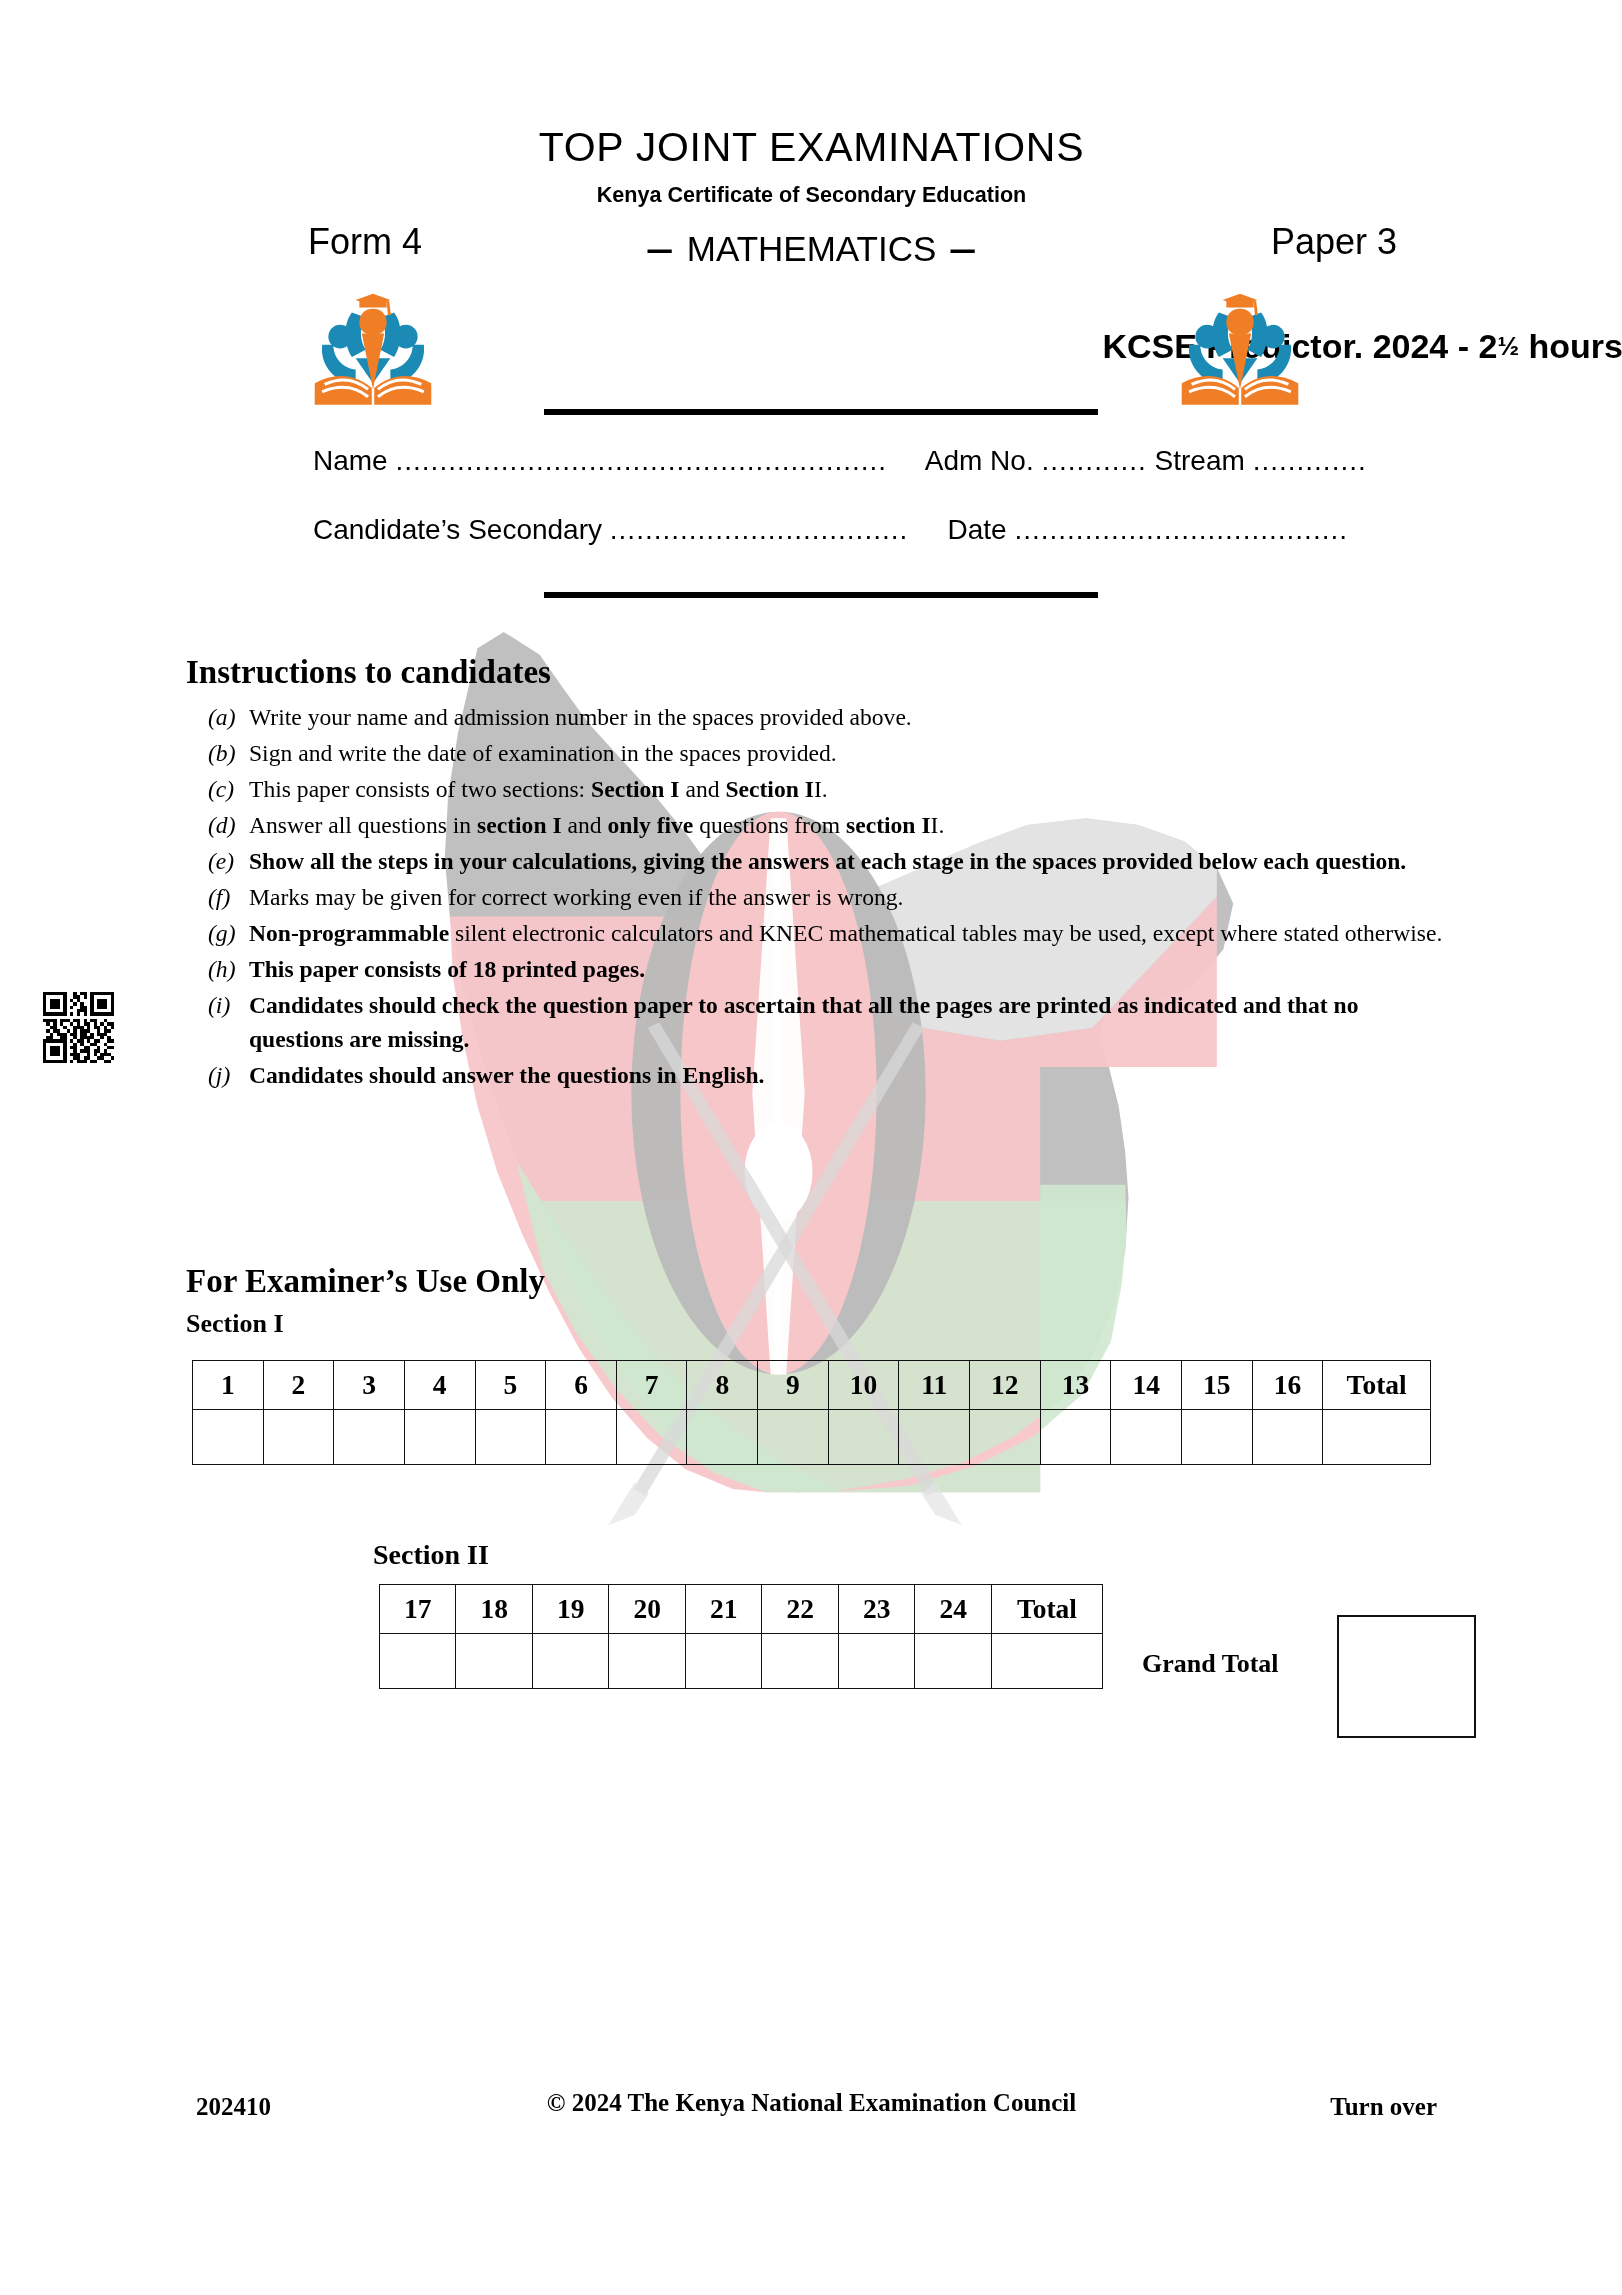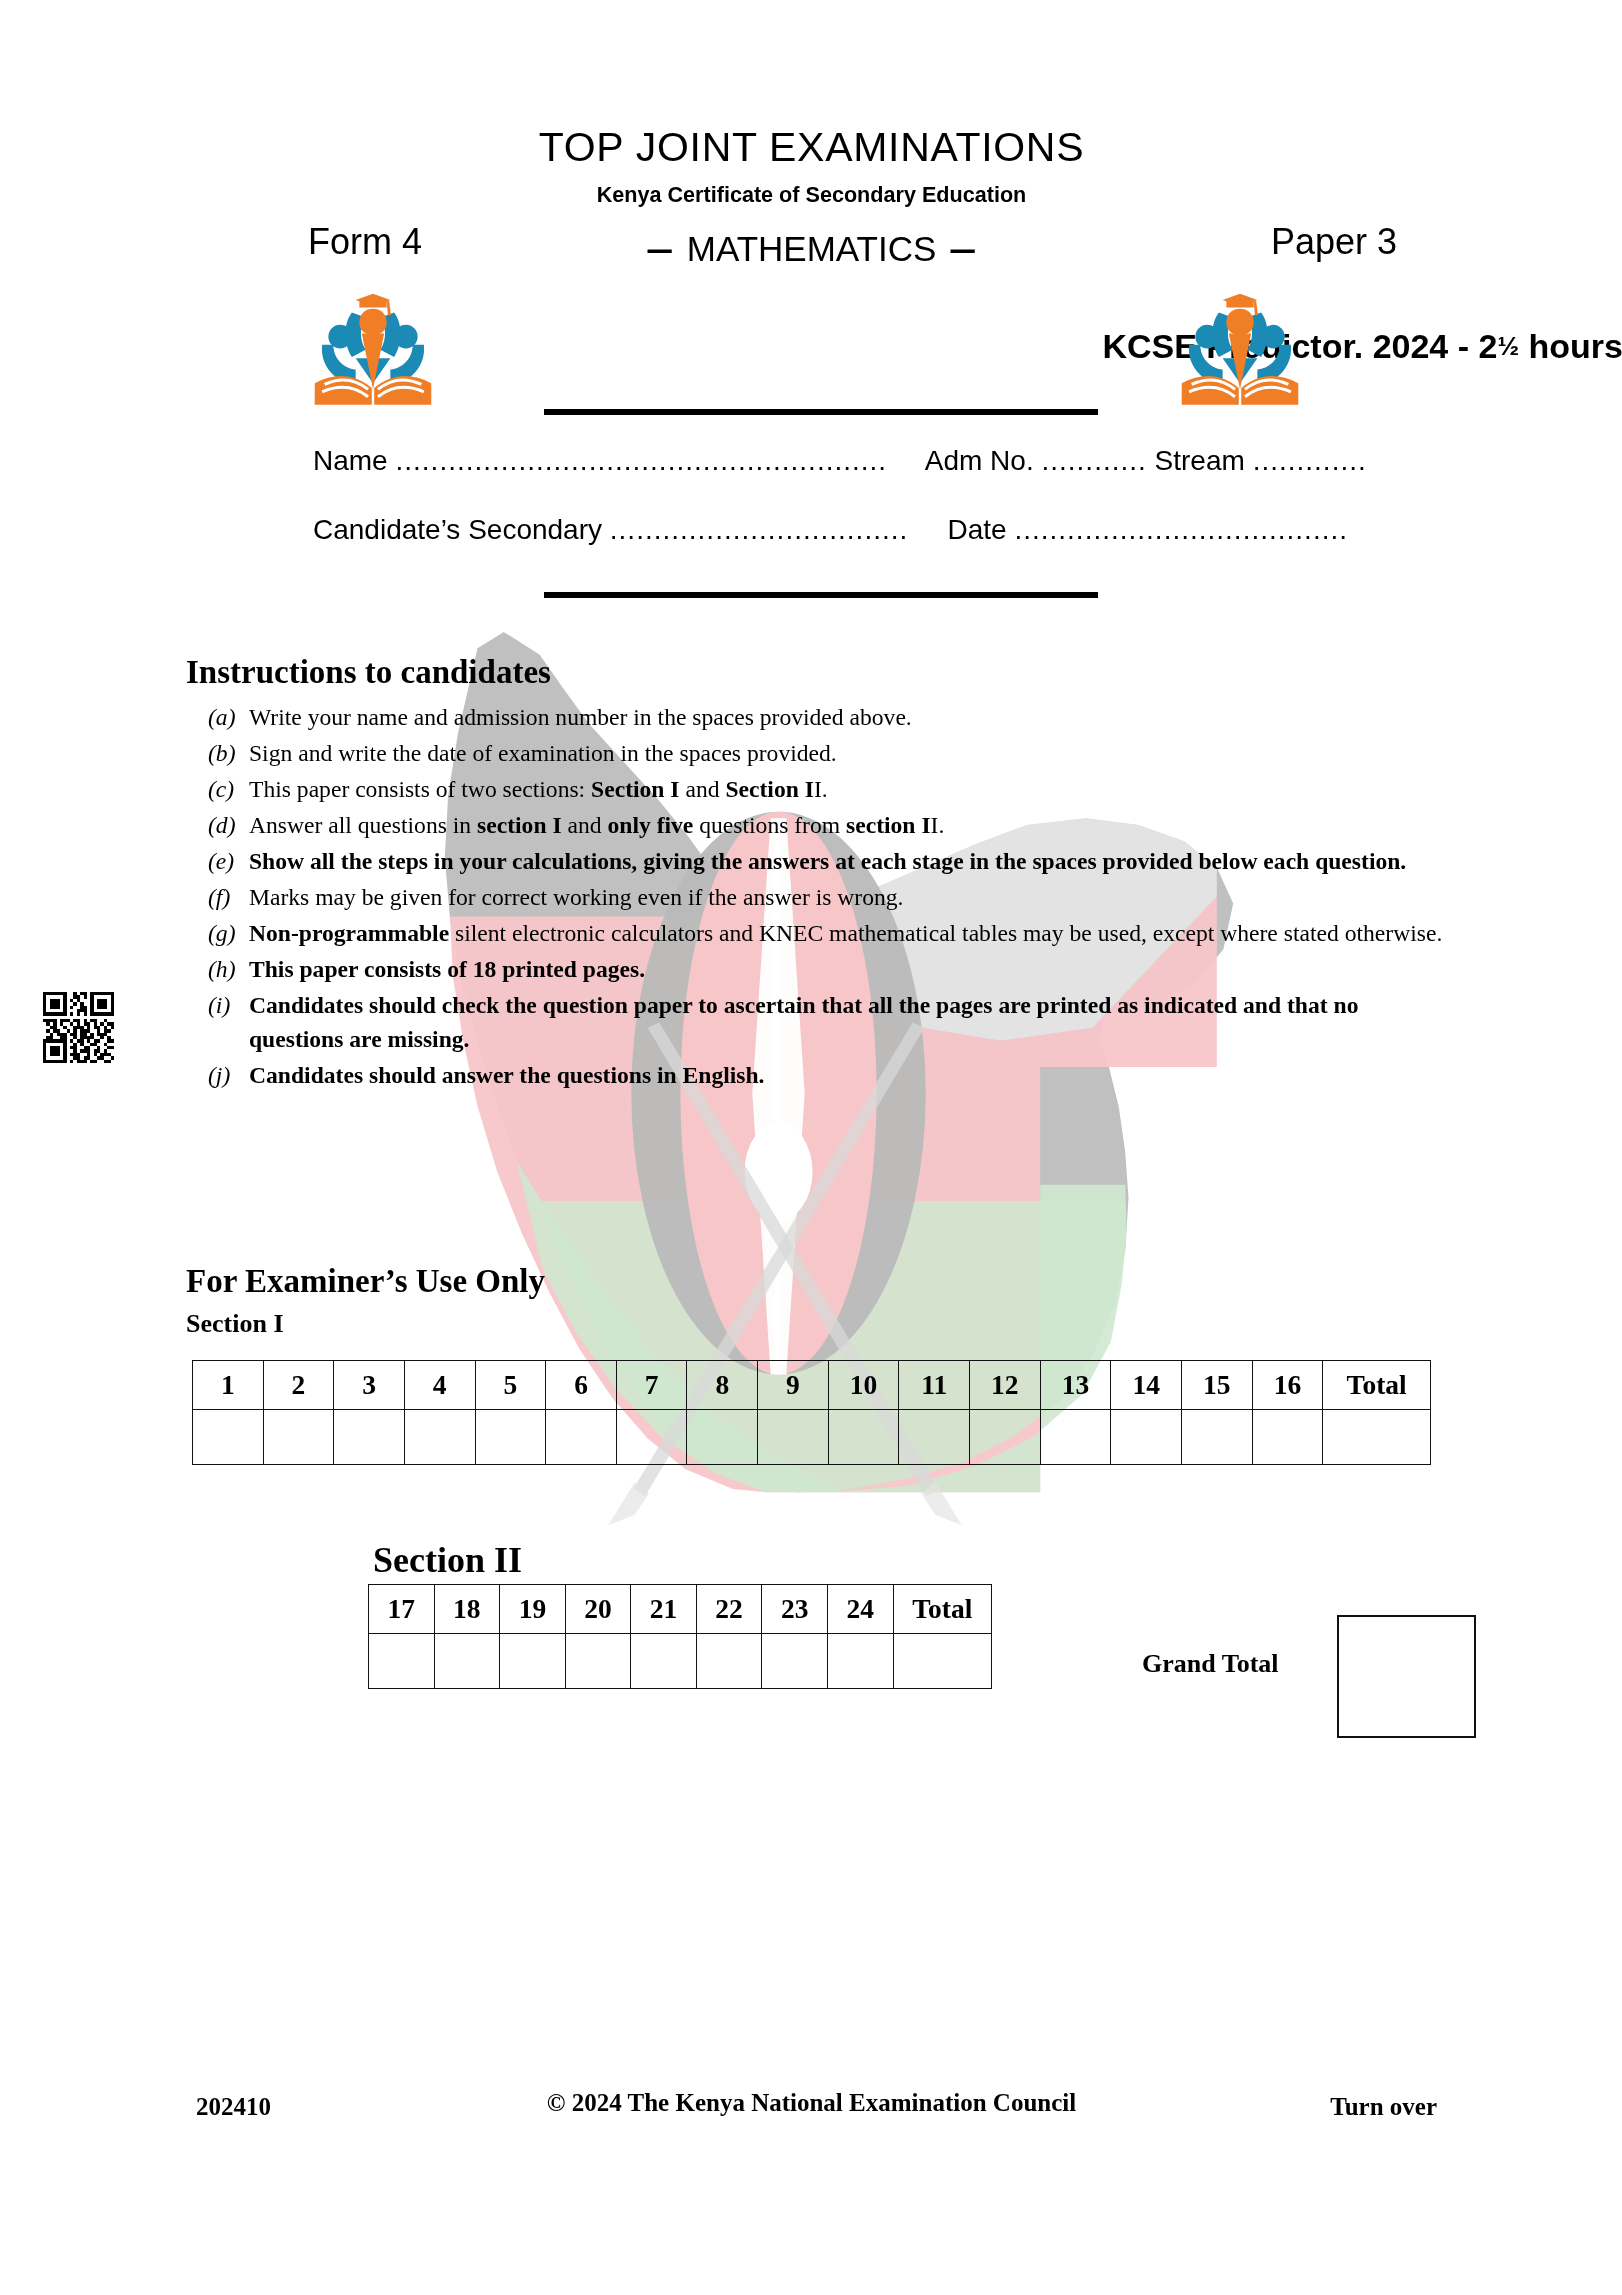--- a/index.html
+++ b/index.html
@@ -185,21 +185,21 @@
     position: absolute;
     left: 186px;
     top: 1309px;
     font-size: 26px;
     font-weight: bold;
   }
   .sec2-label {
     position: absolute;
     left: 373px;
     top: 1539px;
-    font-size: 36px;
+    font-size: 28px;
     font-weight: bold;
   }
 
   table.marks {
     position: absolute;
     border-collapse: collapse;
     background: transparent;
     z-index: 2;
   }
   table.marks td {
@@ -215,21 +215,21 @@
     vertical-align: middle;
   }
   table.marks tr.blank td {
     height: 54px;
   }
 
   #section1-table { left: 192px; top: 1360px; width: 1239px; }
   #section1-table td.q    { width: 64px; }
   #section1-table td.tot  { width: 98px; }
 
-  #section2-table { left: 368px; top: 1584px; width: 624px; }
+  #section2-table { left: 379px; top: 1584px; width: 724px; }
   #section2-table td.q   { width: 72px; }
   #section2-table td.tot { width: 105px; }
 
   .grand-label {
     position: absolute;
     left: 1142px;
     top: 1649px;
     font-size: 26px;
     font-weight: bold;
   }

